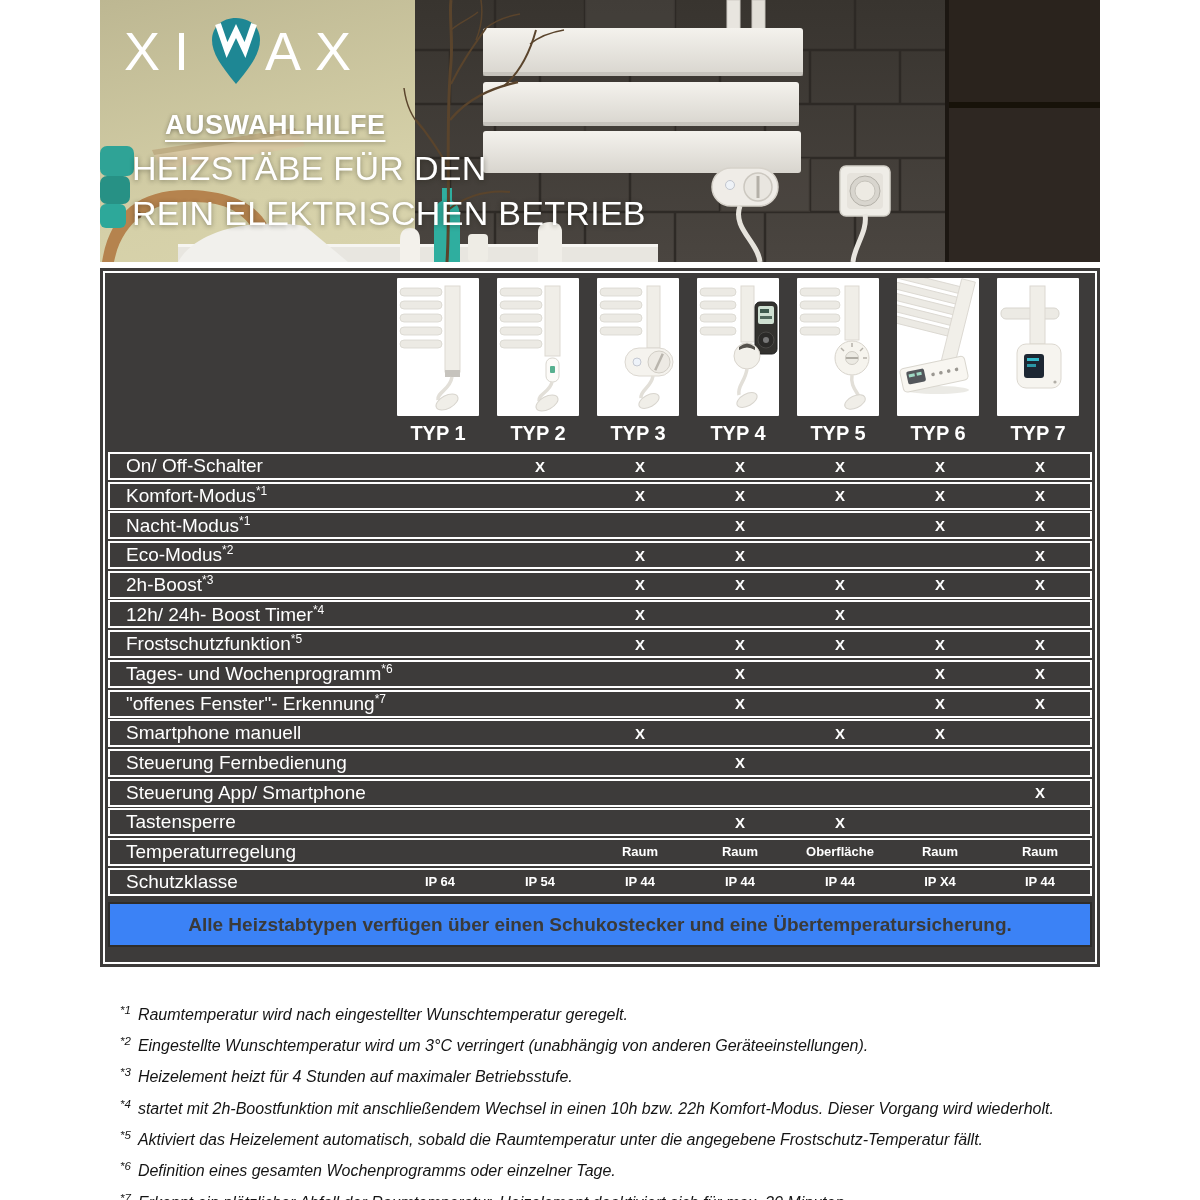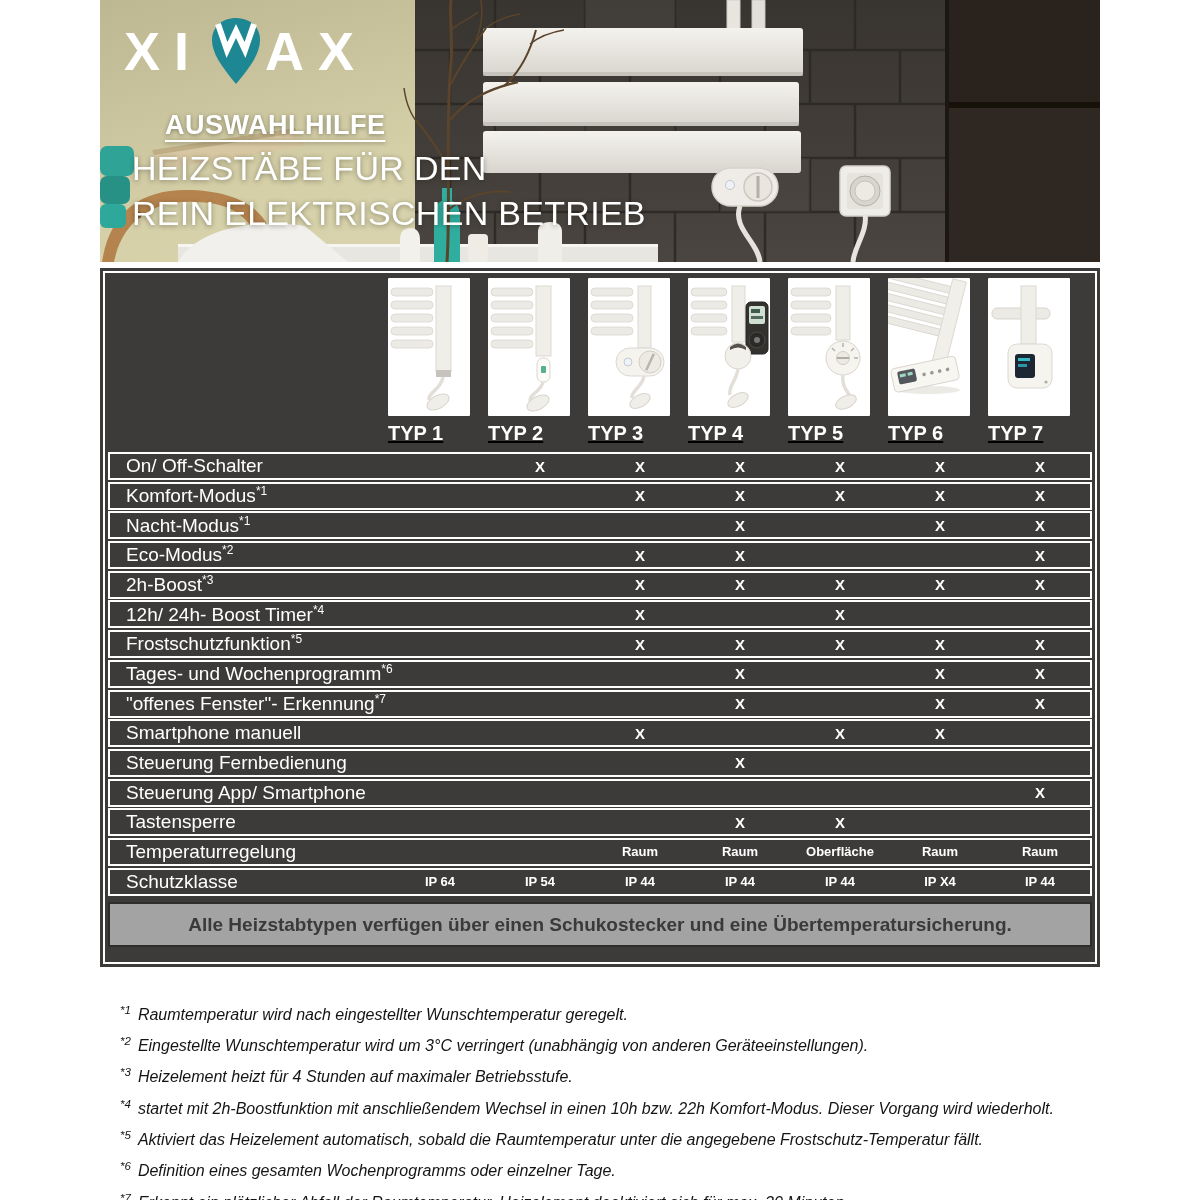--- a/index.html
+++ b/index.html
@@ -3,48 +3,48 @@
 <meta charset="utf-8">
 <style>
   html,body{margin:0;padding:0;background:#fff;}
   body{width:1200px;height:1200px;overflow:hidden;font-family:"Liberation Sans",sans-serif;}
   .content{width:1000px;margin:0 auto;}
 
   
   .hero{position:relative;height:262px;overflow:hidden;}
   .hero svg.scene{position:absolute;inset:0;display:block;}
   .brand{position:absolute;left:24px;top:16px;display:flex;align-items:center;color:#fff;
-         font-size:54px;font-weight:700;letter-spacing:14px;line-height:1;}
+         font-size:54px;font-weight:400;letter-spacing:14px;line-height:1;}
   .brand .drop{margin:0 2px 0 6px;}
   .kicker{position:absolute;left:32px;top:110px;color:#fff;font-size:27px;font-weight:bold;
           text-decoration:underline;text-underline-offset:6px;text-decoration-thickness:2px;
           letter-spacing:.5px;text-shadow:0 1px 4px rgba(30,30,20,.45);margin-left:33px;}
   .hero-title{position:absolute;left:32px;top:146px;color:#fff;font-size:34px;font-weight:normal;
           line-height:45px;letter-spacing:.3px;text-shadow:0 1px 5px rgba(30,30,20,.45);}
 
   
   .panel{position:relative;background:#3d3b3a;margin-top:6px;padding:10px 0 20px;}
   .panel::before{content:"";position:absolute;inset:3px;border:2px solid #fff;pointer-events:none;}
 
   .type-header{display:grid;grid-template-columns:280px repeat(7,100px);margin:0 8px;}
-  .tcol{display:flex;flex-direction:column;text-decoration:underline;}
+  .tcol{display:flex;flex-direction:column;align-items:center;}
   .card{width:82px;height:138px;background:#fff;border-radius:1px;overflow:hidden;}
   .card svg{display:block;}
   .tlabel{color:#fff;font-weight:bold;font-size:20px;line-height:30px;margin-top:2px;}
 
   .rows{margin:4px 8px 0;}
   .trow{box-sizing:border-box;height:28px;border:2px solid #fff;margin-bottom:1.7px;
         display:grid;grid-template-columns:280px repeat(7,100px);align-items:center;}
   .cell{color:#fff;}
   .cell.lab{font-size:19px;padding-left:16px;white-space:nowrap;}
   .cell.lab sup{font-size:12px;}
   .cell.val{text-align:center;font-weight:bold;font-size:15px;}
   .cell.val.tv{font-size:13px;}
 
-  .notice{margin:6px 8px 0;height:45px;background:#a3a3a3;border:2px solid #2e2d2b;
+  .notice{margin:6px 8px 0;height:45px;background:#3b82f6;border:2px solid #2e2d2b;
           box-sizing:border-box;text-align:center;line-height:41px;
           font-size:19px;font-weight:bold;color:#3a3a3a;}
 
   
   .footnotes{margin:34px 0 0 20px;color:#141414;font-style:italic;font-size:16px;}
   .fnote{margin-bottom:7.5px;line-height:18.5px;}
   .fnote sup{font-size:11.5px;margin-right:7px;}
 </style>
 </head>
 <body>

